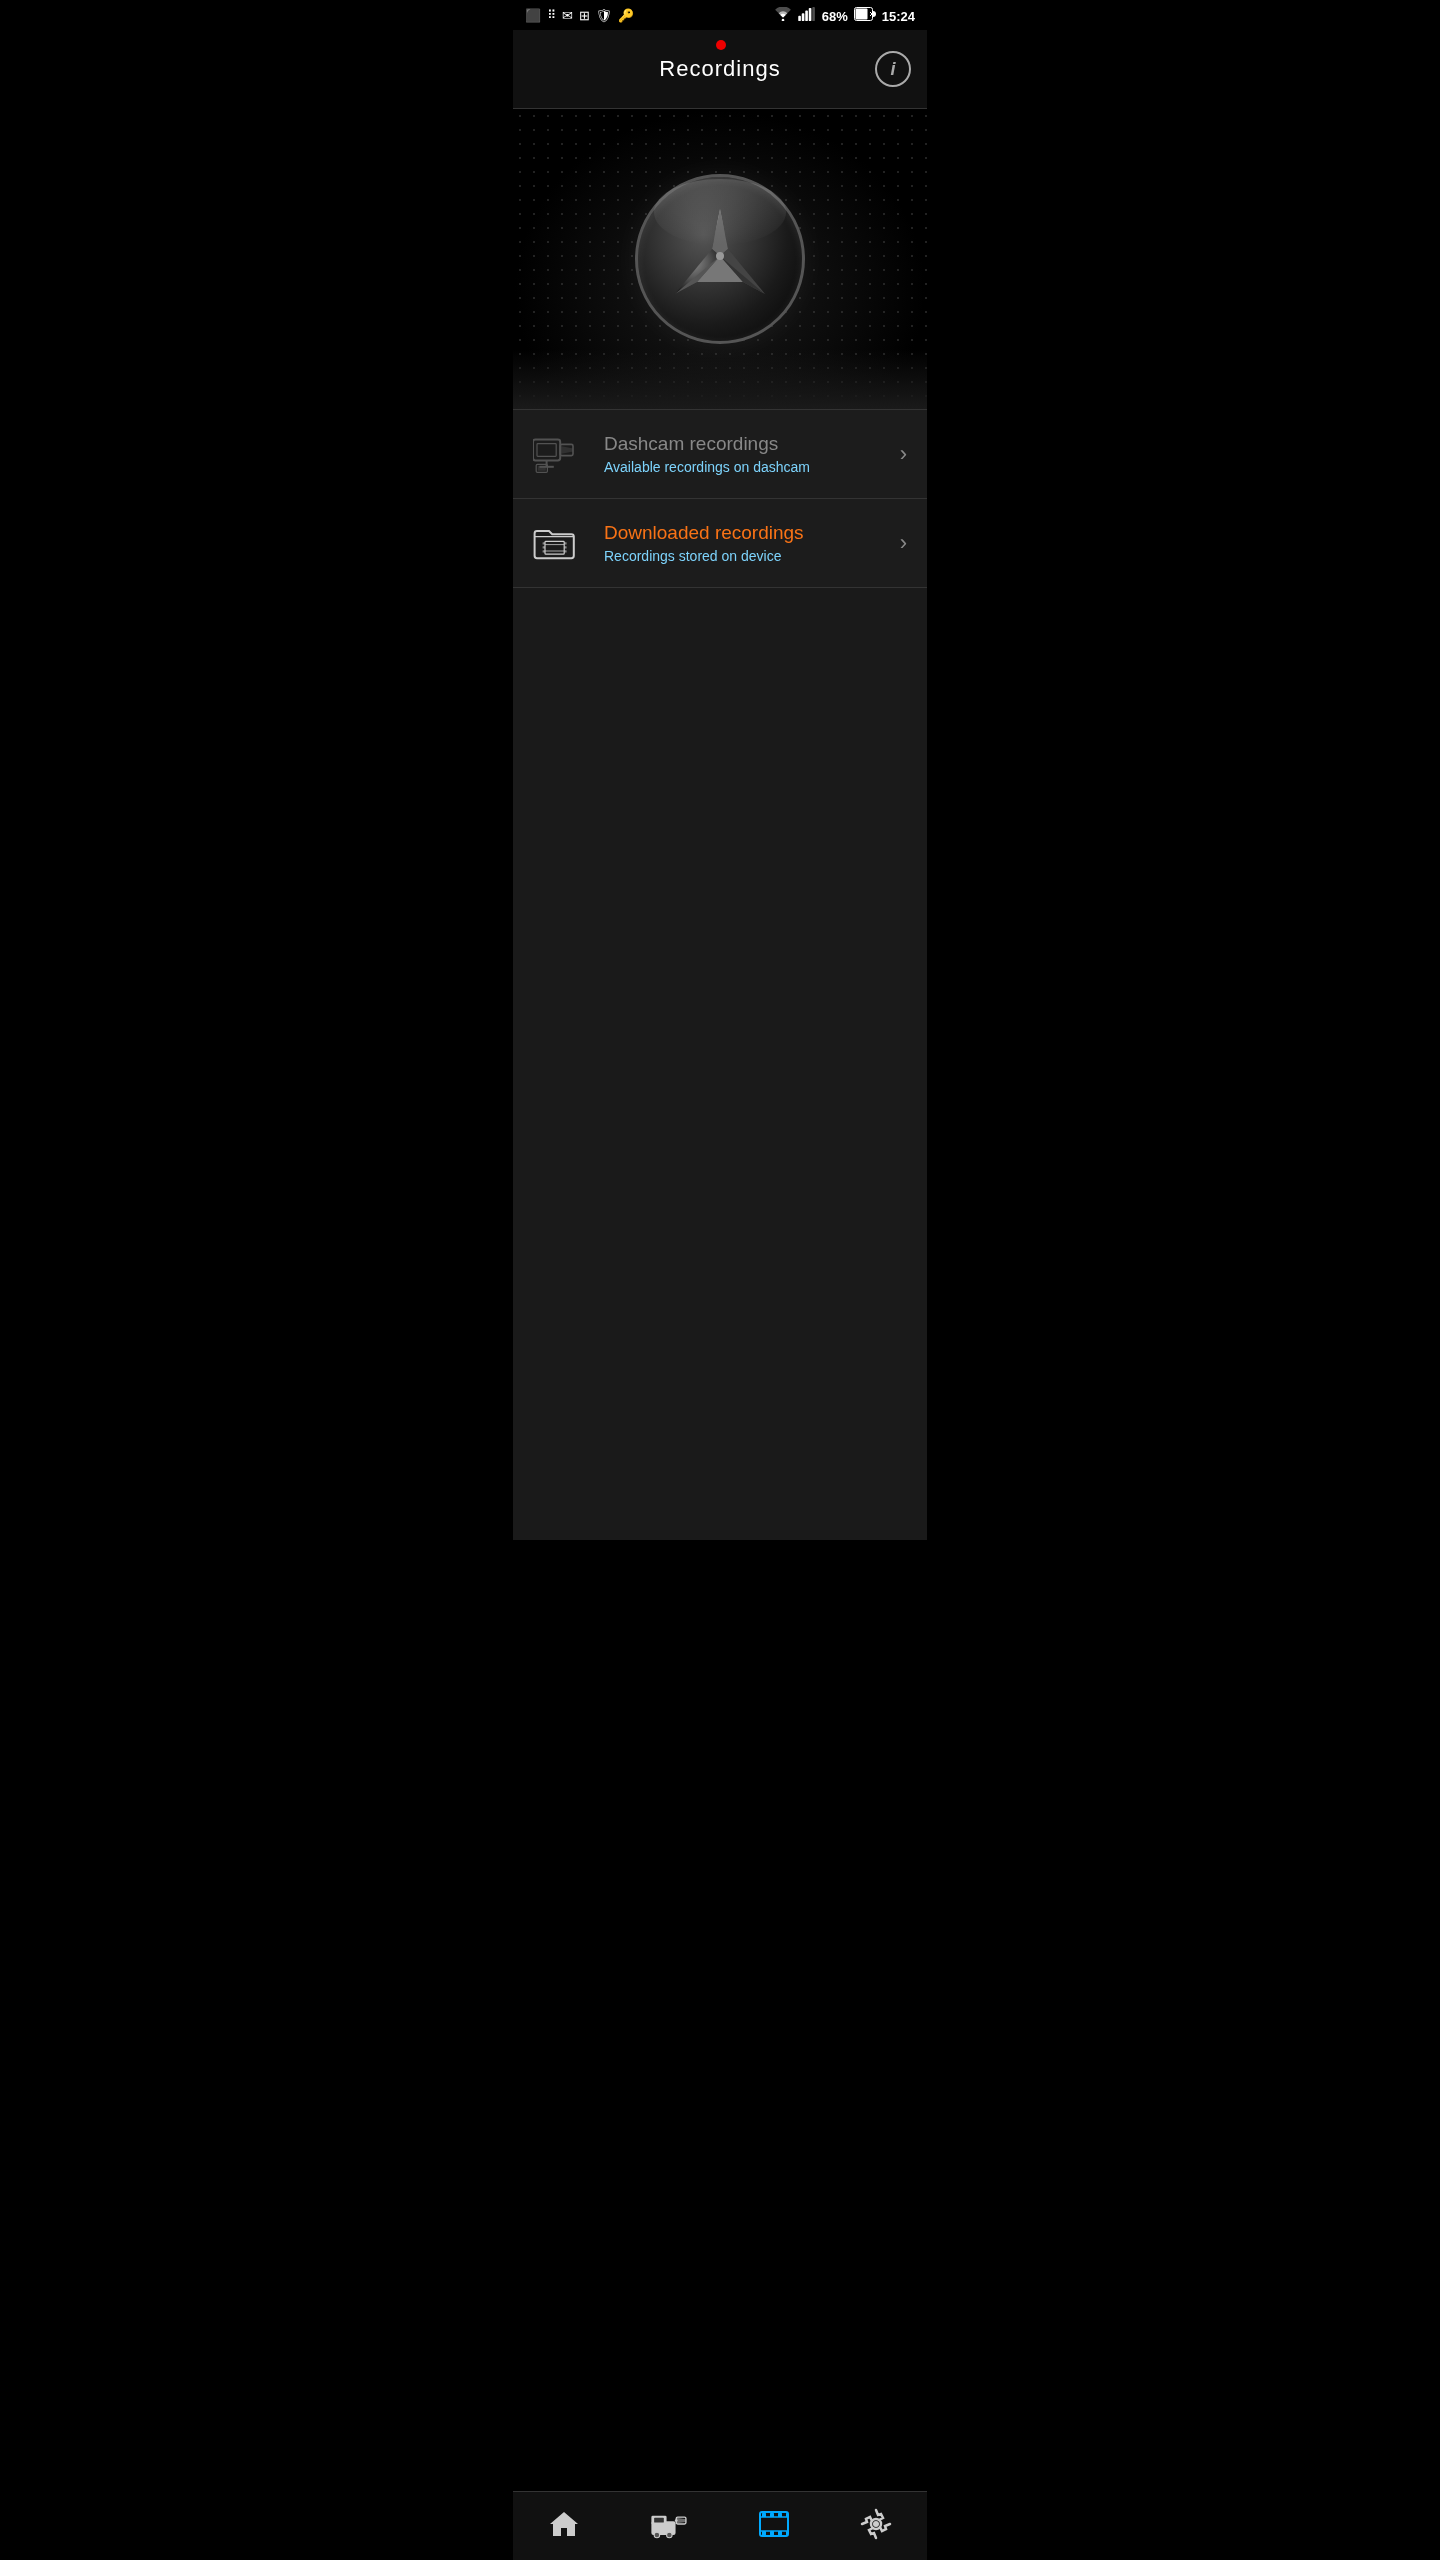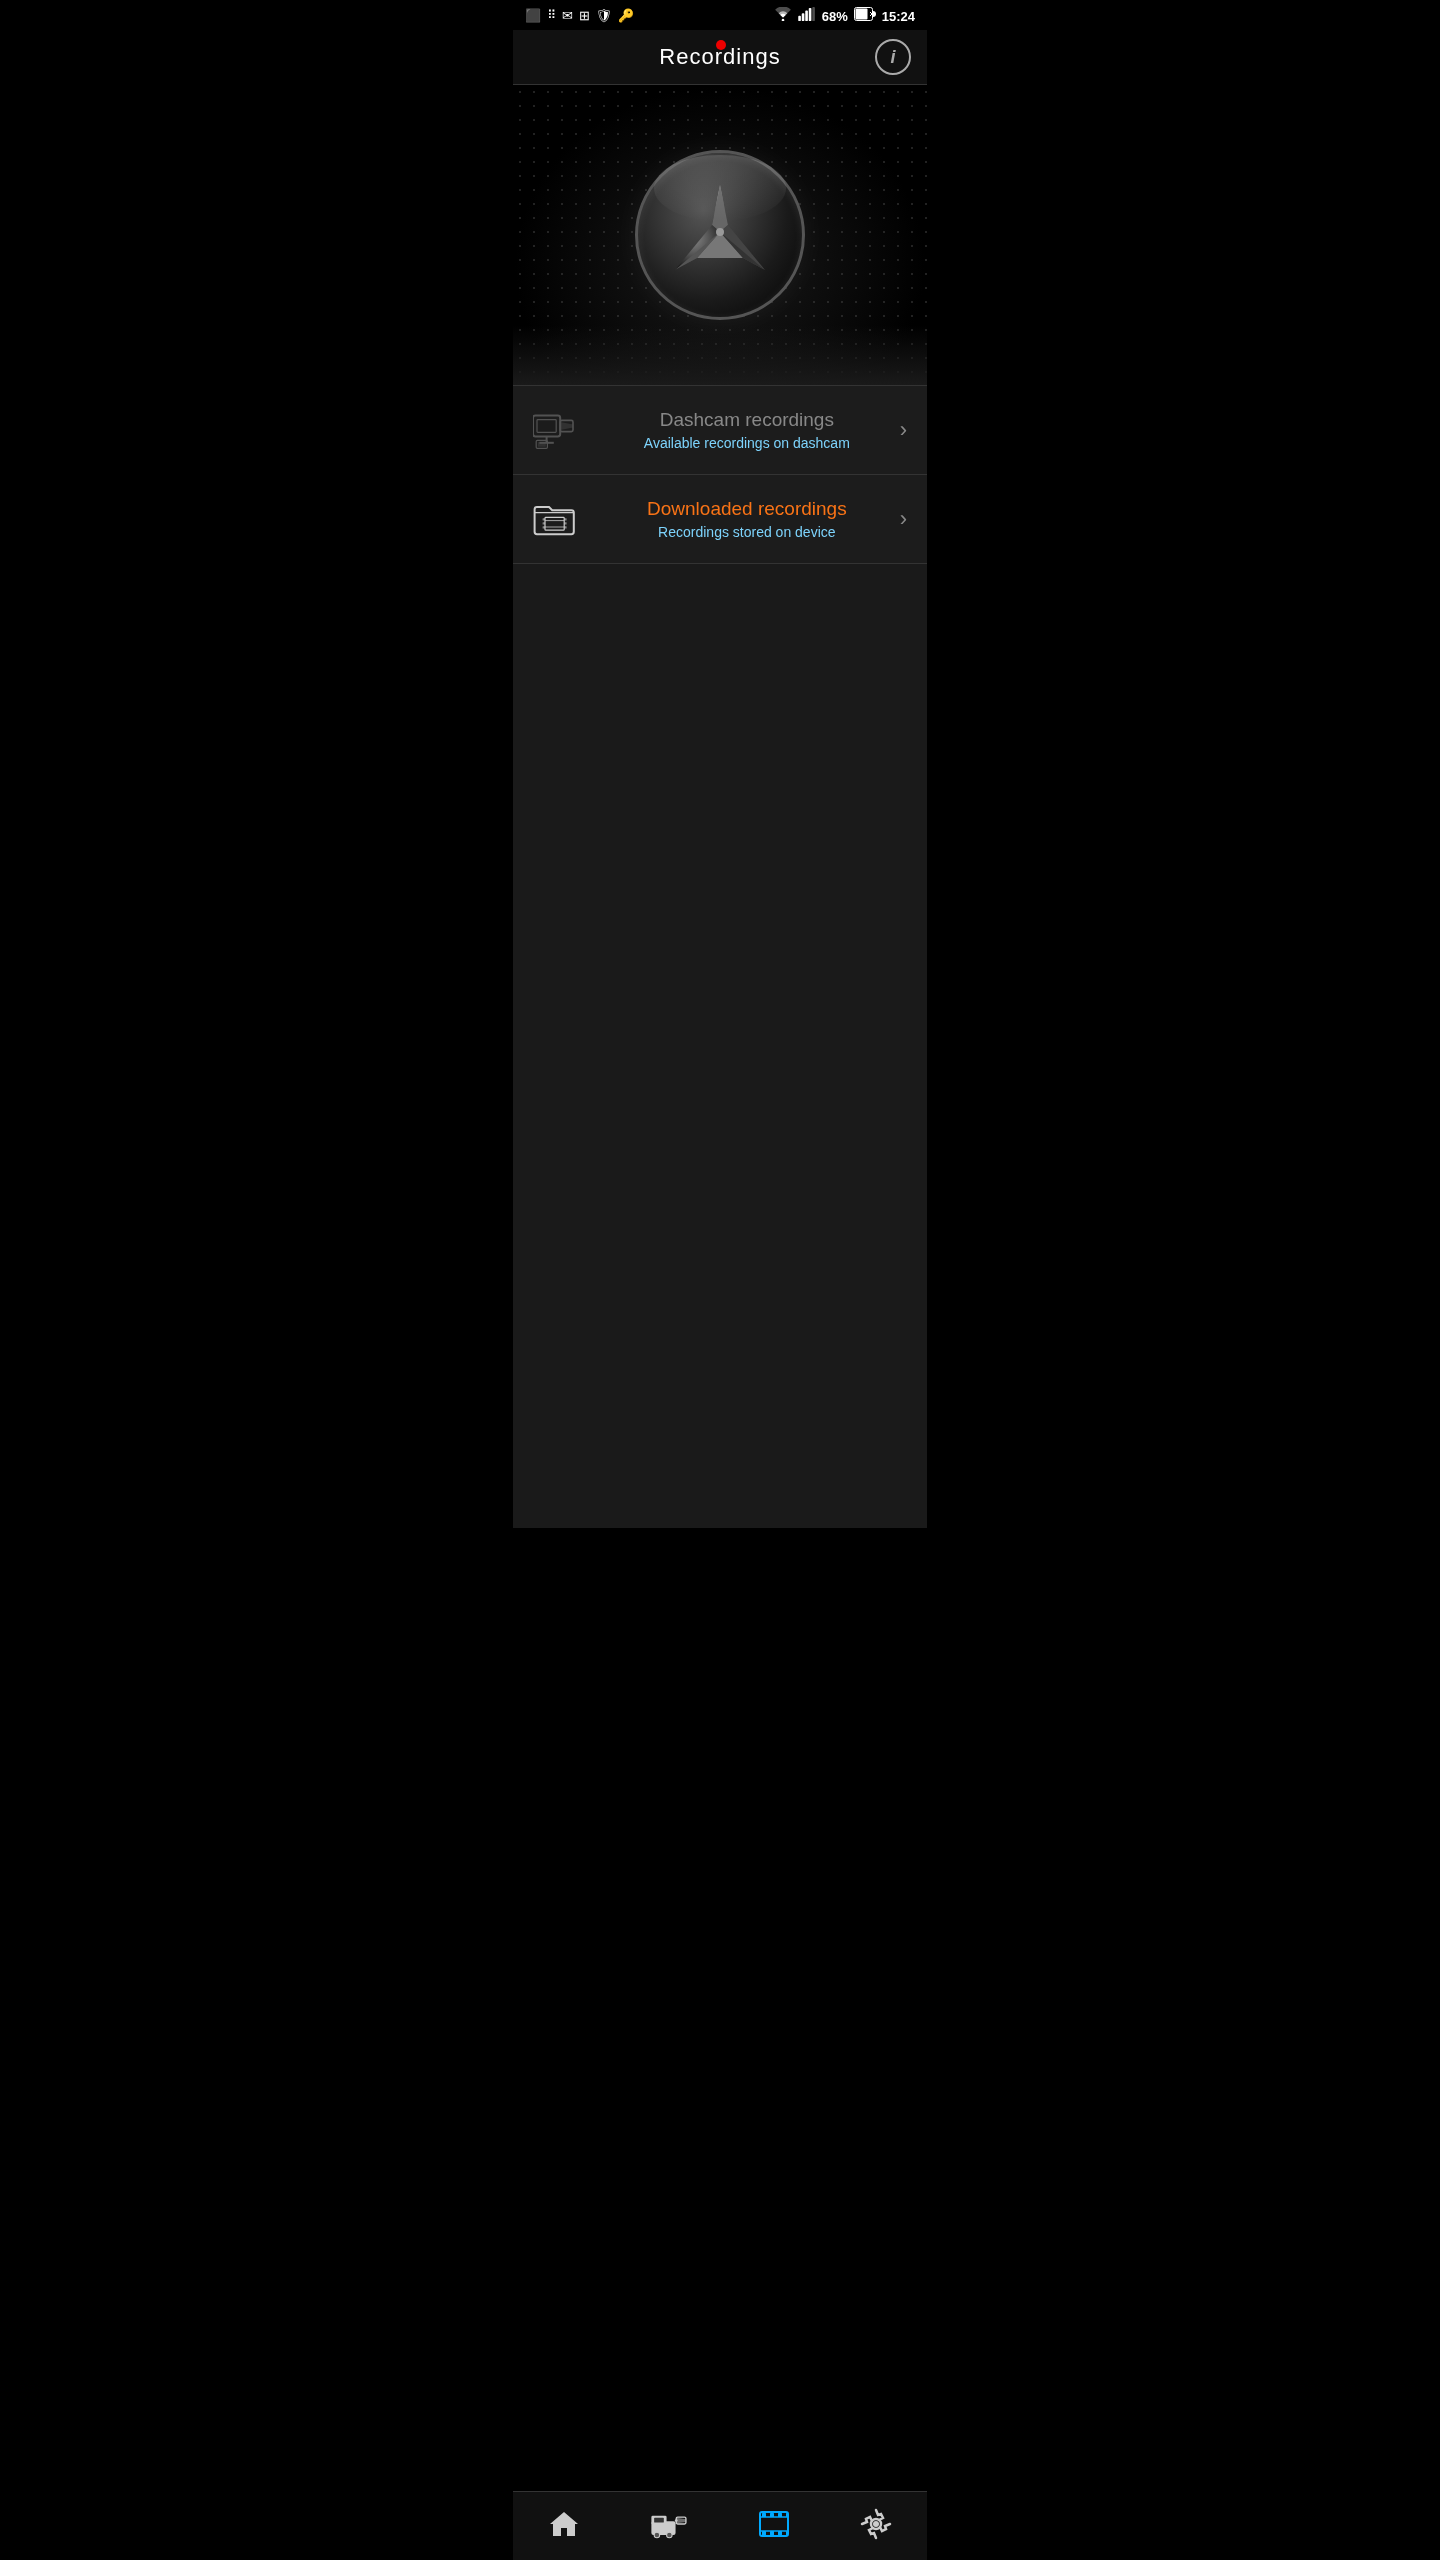--- a/index.html
+++ b/index.html
@@ -47,21 +47,21 @@
       font-size: 13px;
       font-weight: bold;
     }
 
     
     .header {
       background: #111;
       display: flex;
       align-items: center;
       justify-content: center;
-      padding: 14px 20px;
+      padding: 26px 20px;
       position: relative;
       border-bottom: 1px solid #333;
     }
 
     .header-title {
       font-size: 22px;
       font-weight: 300;
       color: #fff;
       letter-spacing: 1px;
     }
@@ -139,21 +139,20 @@
       background-image:
         radial-gradient(circle, #444 1px, transparent 1px);
       background-size: 14px 14px;
       opacity: 0.5;
     }
 
     
     .menu-section {
       background: #1a1a1a;
       flex: 1;
-      text-align: center;
     }
 
     .menu-item {
       display: flex;
       align-items: center;
       padding: 22px 20px;
       border-bottom: 1px solid #333;
       cursor: pointer;
       position: relative;
       background: #1c1c1c;

